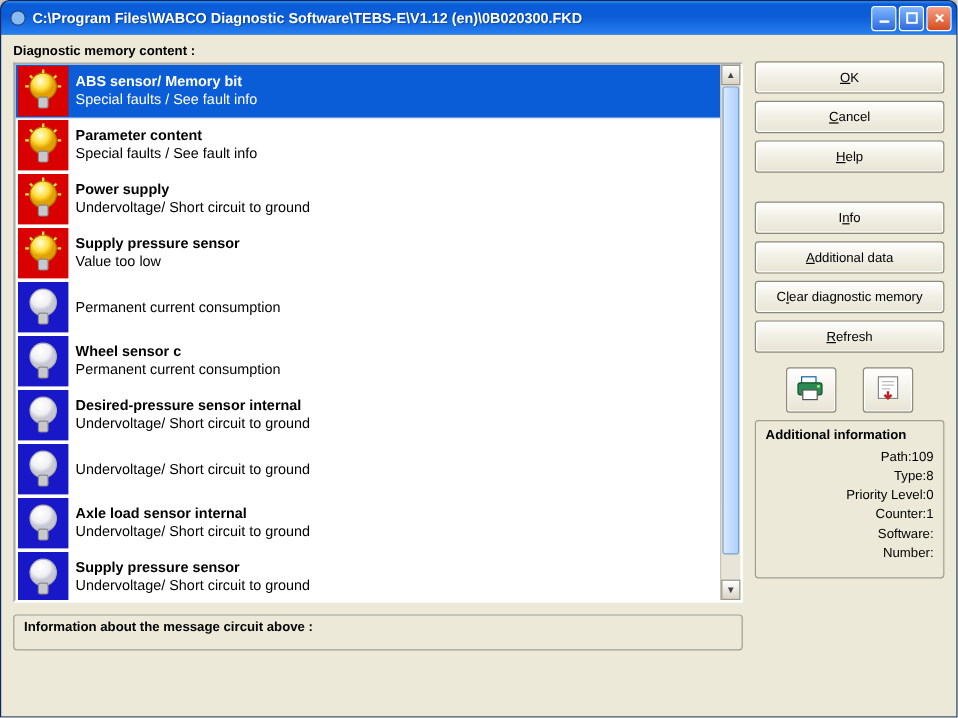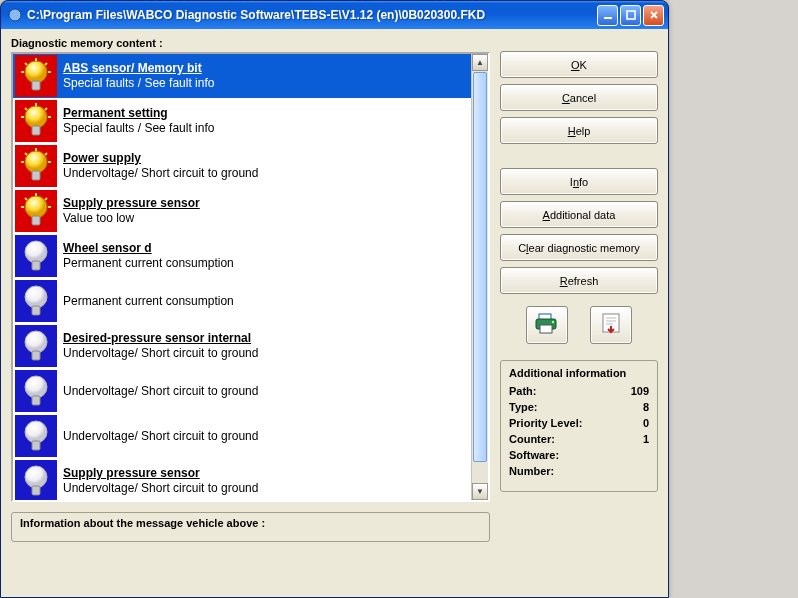--- a/index.html
+++ b/index.html
@@ -4,21 +4,21 @@
 <style>
   * { box-sizing: border-box; }
   body {
     margin: 0;
     font-family: Tahoma, Arial, sans-serif;
     font-size: 11px;
     background: #d6d3ce;
     overflow: hidden;
   }
   .window {
-    width: 669px;
+    width: 798px;
     height: 598px;
     background: #14532d;
     border: 1px solid #0a246a;
     border-radius: 8px 8px 0 0;
     display: flex;
     flex-direction: column;
     box-shadow: 0 0 4px rgba(0,0,0,0.3);
   }
   .titlebar {
     height: 28px;
@@ -96,21 +96,21 @@
   }
   .bulb-icon {
     width: 42px; height: 42px;
     margin-right: 6px;
     flex-shrink: 0;
     display: flex; align-items: center; justify-content: center;
   }
   .bulb-icon.red { background:#d80000; }
   .bulb-icon.blue { background:#1818c8; }
   .row-text { display: flex; flex-direction: column; line-height: 1.25; font-size: 12px; }
-  .row-title { font-weight: bold; text-decoration: underline; }
+  .row-title { font-weight: bold; }
   .scrollbar {
     width: 17px;
     background: #e8e5d8;
     border-left: 1px solid #c8c4b4;
     position: relative;
   }
   .sb-btn {
     height: 17px;
     background: linear-gradient(to bottom,#fff,#d8d4c4);
     border: 1px solid #9c988c;
@@ -168,35 +168,33 @@
   .icon-btn {
     width: 42px; height: 38px;
     background: linear-gradient(to bottom,#fff,#e8e4d4);
     border: 1px solid #8c8a7c;
     border-radius:3px;
     display:flex;align-items:center;justify-content:center;
     cursor:pointer;
     box-shadow: inset 0 0 0 1px #fff;
   }
   .addl-info-box {
-    margin-top: 10px;
     border: 1px solid #a0a090;
     border-radius: 3px;
     padding: 6px 8px 10px 8px;
   }
   .addl-legend {
     font-weight: bold;
     font-size: 11px;
     margin-bottom: 6px;
   }
   .addl-row {
-    display:flex; justify-content:space-between;
+    display:flex; justify-content:flex-end;
     font-size:11px;
     margin-bottom: 4px;
-    font-weight: bold;
   }
 </style>
 </head>
 <body>
 
 <div class="window">
   <div class="titlebar">
     <span class="titlebar-icon">
       <svg width="14" height="14" viewBox="0 0 14 14">
           <circle cx="7" cy="7" r="6" fill="#88bcf0" stroke="#204880"></circle>
@@ -252,21 +250,21 @@
                     <stop offset="0%" stop-color="#fffde0"></stop>
                     <stop offset="60%" stop-color="#ffe040"></stop>
                     <stop offset="100%" stop-color="#e0a000"></stop>
                   </radialGradient>
                   <circle cx="19" cy="15" r="11" fill="url(#gY)" stroke="#b07800"></circle>
                   <path d="M19 4 v-3 M10 8 l-2 -2 M28 8 l2 -2 M7 15 h-3 M31 15 h3" stroke="#ffe040" stroke-width="2"></path>
                   <rect x="15" y="24" width="8" height="9" rx="1.5" fill="#c8c8cc" stroke="#888"></rect>
                 </svg>
               </div>
               <div class="row-text">
-                <div class="row-title">Permanent setting</div>
+                <div class="row-title">Parameter content</div>
                 <div class="row-detail">Special faults / See fault info</div>
               </div>
             </div>
             <div class="list-row">
               <div class="bulb-icon red">
                 <svg width="38" height="38" viewBox="0 0 38 38">
                   <radialGradient id="gY" cx="40%" cy="30%">
                     <stop offset="0%" stop-color="#fffde0"></stop>
                     <stop offset="60%" stop-color="#ffe040"></stop>
                     <stop offset="100%" stop-color="#e0a000"></stop>
@@ -305,37 +303,37 @@
                   <radialGradient id="gW" cx="40%" cy="30%">
                     <stop offset="0%" stop-color="#ffffff"></stop>
                     <stop offset="70%" stop-color="#f0f0f4"></stop>
                     <stop offset="100%" stop-color="#c8c8d4"></stop>
                   </radialGradient>
                   <circle cx="19" cy="15" r="11" fill="url(#gW)" stroke="#b0b0bc"></circle>
                   <rect x="15" y="24" width="8" height="9" rx="1.5" fill="#c8c8cc" stroke="#888"></rect>
                 </svg>
               </div>
               <div class="row-text">
-                <div class="row-title">Wheel sensor d</div>
                 <div class="row-detail">Permanent current consumption</div>
               </div>
             </div>
             <div class="list-row">
               <div class="bulb-icon blue">
                 <svg width="38" height="38" viewBox="0 0 38 38">
                   <radialGradient id="gW" cx="40%" cy="30%">
                     <stop offset="0%" stop-color="#ffffff"></stop>
                     <stop offset="70%" stop-color="#f0f0f4"></stop>
                     <stop offset="100%" stop-color="#c8c8d4"></stop>
                   </radialGradient>
                   <circle cx="19" cy="15" r="11" fill="url(#gW)" stroke="#b0b0bc"></circle>
                   <rect x="15" y="24" width="8" height="9" rx="1.5" fill="#c8c8cc" stroke="#888"></rect>
                 </svg>
               </div>
               <div class="row-text">
+                <div class="row-title">Wheel sensor c</div>
                 <div class="row-detail">Permanent current consumption</div>
               </div>
             </div>
             <div class="list-row">
               <div class="bulb-icon blue">
                 <svg width="38" height="38" viewBox="0 0 38 38">
                   <radialGradient id="gW" cx="40%" cy="30%">
                     <stop offset="0%" stop-color="#ffffff"></stop>
                     <stop offset="70%" stop-color="#f0f0f4"></stop>
                     <stop offset="100%" stop-color="#c8c8d4"></stop>
@@ -371,20 +369,21 @@
                   <radialGradient id="gW" cx="40%" cy="30%">
                     <stop offset="0%" stop-color="#ffffff"></stop>
                     <stop offset="70%" stop-color="#f0f0f4"></stop>
                     <stop offset="100%" stop-color="#c8c8d4"></stop>
                   </radialGradient>
                   <circle cx="19" cy="15" r="11" fill="url(#gW)" stroke="#b0b0bc"></circle>
                   <rect x="15" y="24" width="8" height="9" rx="1.5" fill="#c8c8cc" stroke="#888"></rect>
                 </svg>
               </div>
               <div class="row-text">
+                <div class="row-title">Axle load sensor internal</div>
                 <div class="row-detail">Undervoltage/ Short circuit to ground</div>
               </div>
             </div>
             <div class="list-row">
               <div class="bulb-icon blue">
                 <svg width="38" height="38" viewBox="0 0 38 38">
                   <radialGradient id="gW" cx="40%" cy="30%">
                     <stop offset="0%" stop-color="#ffffff"></stop>
                     <stop offset="70%" stop-color="#f0f0f4"></stop>
                     <stop offset="100%" stop-color="#c8c8d4"></stop>
@@ -400,21 +399,21 @@
             </div>
           </div>
         <div class="scrollbar">
           <div class="sb-btn up">▲</div>
           <div class="sb-thumb"></div>
           <div class="sb-btn dn">▼</div>
         </div>
       </div>
 
       <div class="info-box">
-        <div class="info-legend">Information about the message vehicle above :</div>
+        <div class="info-legend">Information about the message circuit above :</div>
       </div>
     </div>
 
     <div class="right-col">
       <div class="btn">
           <span></span>
           <span class="m">O</span>
           <span>K</span>
         </div>
       <div class="btn">

